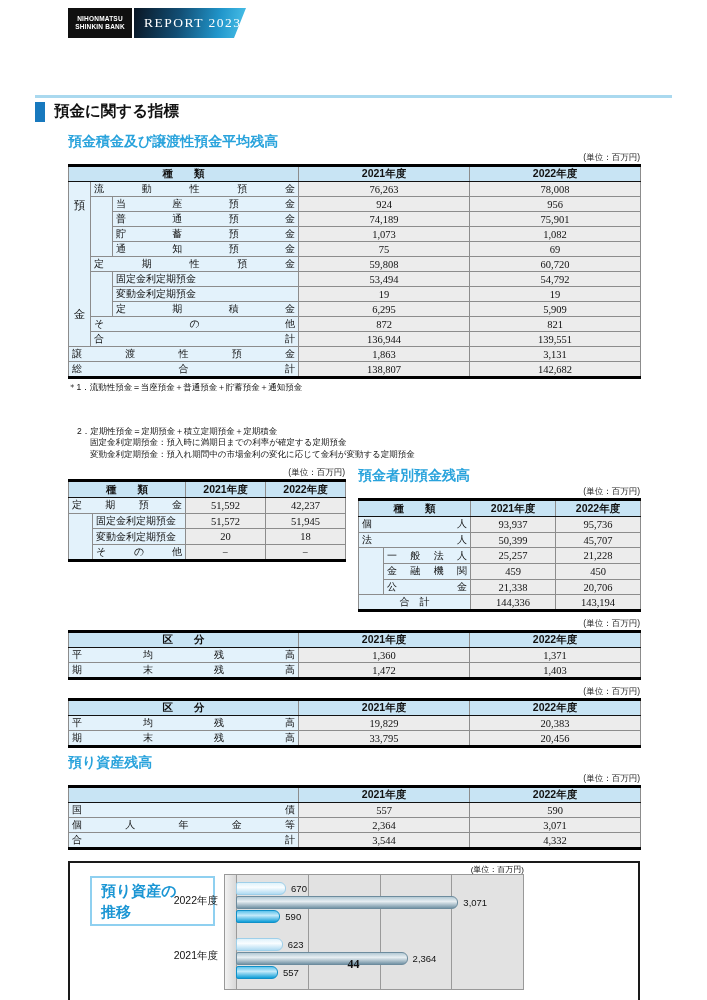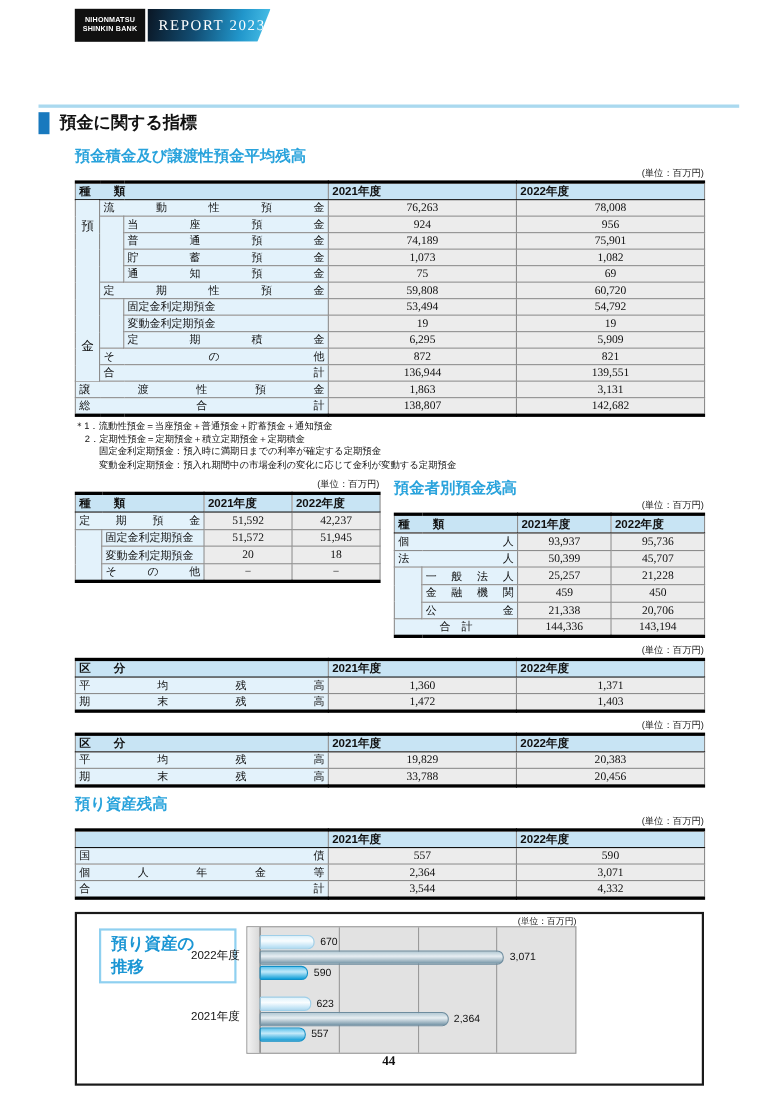--- a/index.html
+++ b/index.html
@@ -27,39 +27,39 @@
   .page-col { position:absolute; left:68px; top:133px; width:572px; }
   h2.sub { margin:0 0 1px 0; font-size:14px; font-weight:bold; color:#29a3dc; }
   .unit { font-size:8.5px; text-align:right; height:11px; line-height:11px; margin-bottom:1px; color:#222; }
   
   table.t { border-collapse:collapse; table-layout:fixed;
     border-top:3px solid #000; border-bottom:3px solid #000;
     border-left:1.5px solid #444; border-right:1.5px solid #444; }
   .t th,.t td { border:1px solid #8c8c8c; overflow:hidden; white-space:nowrap;
     padding:0 3px; vertical-align:middle; }
   .t tr.hd th { background:#c8e4f4; font-size:10.5px; font-weight:bold;
-    text-align:left; border-bottom:1.8px solid #111; }
+    text-align:center; border-bottom:1.8px solid #111; }
   .lab { background:#e3f2fb; font-size:10px; }
   .val { background:#ececec; text-align:center; font-size:10.5px;
     font-family:"Liberation Serif","DejaVu Serif",serif; border-left:1px solid #555; }
   .ind,.grp { background:#e3f2fb; }
   .grp { position:relative; font-size:11.5px; text-align:center; }
   .grp span:first-child { position:absolute; top:16px; left:0; right:0; }
   .grp span:last-child  { position:absolute; bottom:24px; left:0; right:0; }
   .jt { text-align:justify; text-align-last:justify; }
   .p18 { padding:0 18px; } .p14 { padding:0 14px; } .p20 { padding:0 20px; }
   .p6 { padding:0 6px; } .p4 { padding:0 4px; } .p80 { padding:0 60px; }
   .ctr { text-align:center; }
   .tsep td { border-top:1.6px solid #222; }
   .t1 tr { height:13.5px; } .t1 tr.hd { height:15px; }
   .t23 tr { height:15.7px; } .t23 tr.hd { height:17px; }
   .t45 tr { height:14px; } .t6 tr { height:13.4px; }
   
   .notes { margin-top:3px; font-size:8.5px; line-height:11.5px; }
-  .n1 { margin-left:9px; } .n2 { margin-left:22px; }
+  .n1 { margin-left:9px;margin-top:32px; } .n2 { margin-left:22px; }
   
   .twocol { display:flex; gap:13px; margin-top:7px; }
   .colL { width:277px; } .colR { width:282px; }
   .blk { margin-top:6px; }
   
   .chart-box { position:relative; height:154px; border:2px solid #1a1a1a; margin-top:11px; }
   .ctitle { position:absolute; left:20px; top:13px; width:100px; height:44px;
     border:2px solid #8fd0f0; color:#1b96d4; font-weight:bold; font-size:15px;
     line-height:21px; padding:2px 12px 0 9px; }
   .cunit { position:absolute; left:154px; width:300px; top:1px; font-size:8px; text-align:right; }
@@ -336,21 +336,21 @@
             <th>2021年度</th>
             <th>2022年度</th>
           </tr>
       <tr>
             <td class="lab jt p18">平 均 残 高</td>
             <td class="val">19,829</td>
             <td class="val">20,383</td>
           </tr>
       <tr>
             <td class="lab jt p18">期 末 残 高</td>
-            <td class="val">33,788</td>
+            <td class="val">33,795</td>
             <td class="val">20,456</td>
           </tr>
     </tbody>
       </table>
   </div>
 
   <div class="blk">
     <h2 class="sub">預り資産残高</h2>
     <div class="unit">(単位：百万円)</div>
     <table class="t t6" style="width:572px">

